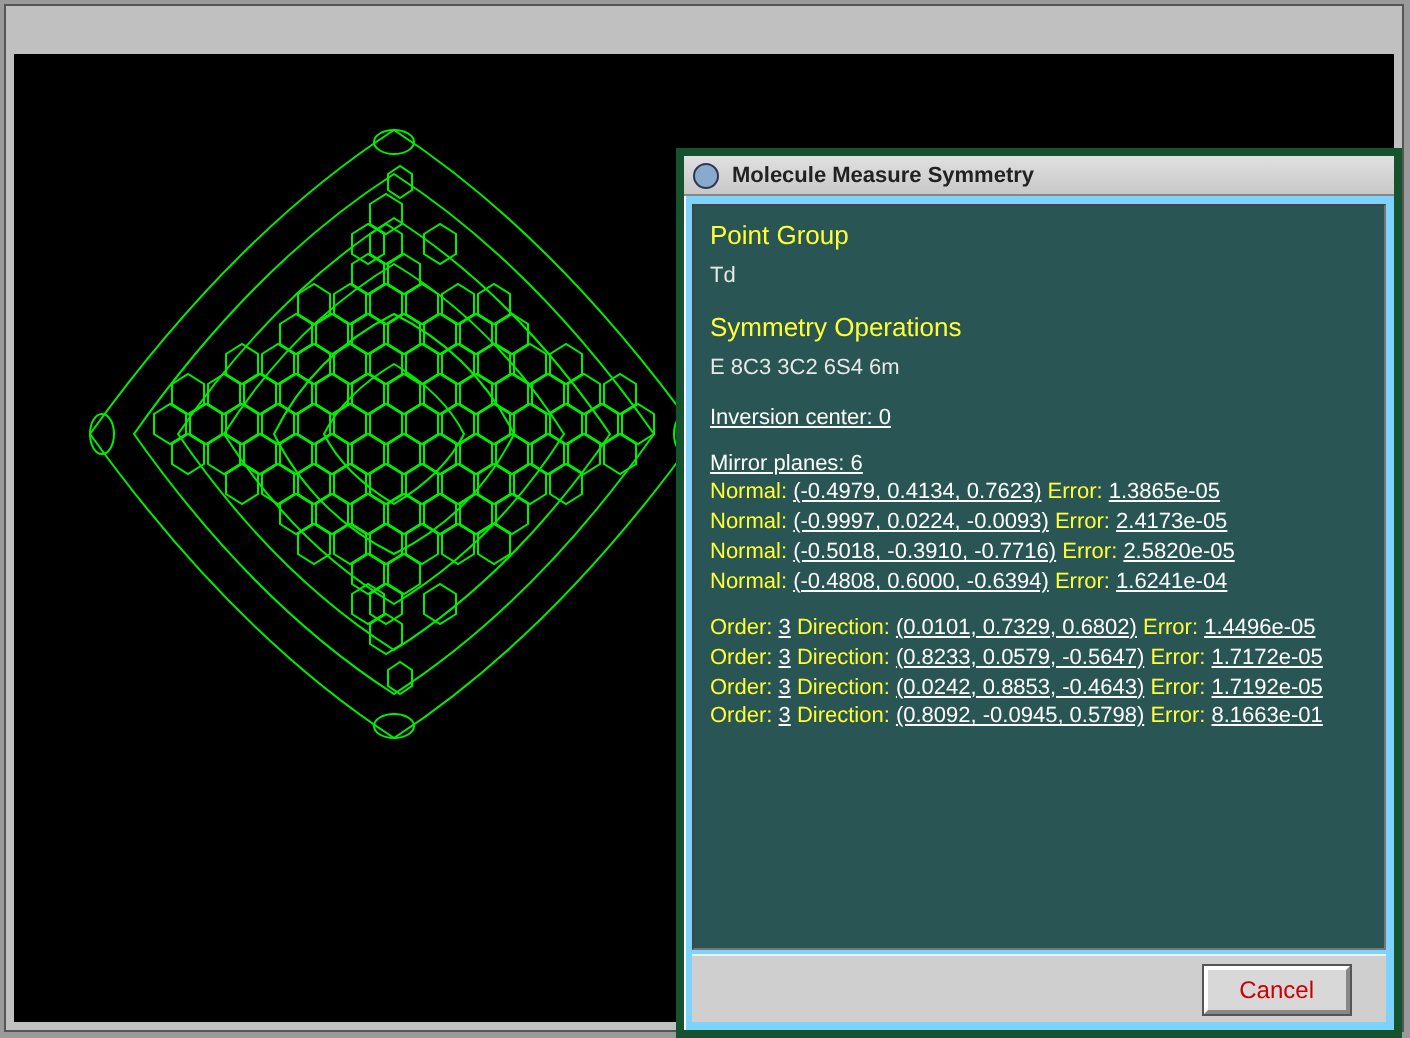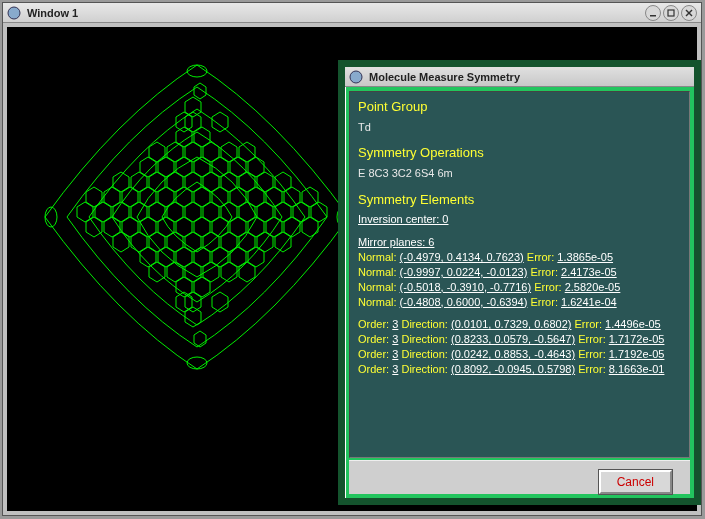--- a/index.html
+++ b/index.html
@@ -56,24 +56,24 @@
     background: #000;
   }
   .mesh {
     position: absolute;
     left: 30px; top: 30px;
     width: 320px; height: 320px;
   }
   
   .dialog {
     position: absolute;
-    left: 338px; top: 60px;
+    left: 338px; top: 74px;
     width: 363px; height: 445px;
-    background: #22c55e;
-    border: 7px solid #14532d;
+    background: #7dd3fc;
+    border: 4px solid #14532d;
     box-shadow: 1px 1px 0 #fff inset;
   }
   .dialog .titlebar {
     background: linear-gradient(#e0e0e0, #c8c8c8);
   }
   .dialog-body {
     position: absolute;
     left: 4px; top: 24px; right: 4px; bottom: 40px;
     background: #2a5555;
     border: 1px solid #777;
@@ -99,67 +99,41 @@
   .dialog-body .err { color: #ffff33; }
   .dialog-body .white { color: #ffffff; text-decoration: underline; }
   .dialog-body .line { white-space: nowrap; }
   .dialog-footer {
     position: absolute;
     left: 4px; right: 4px; bottom: 4px;
     height: 34px;
     background: #cfcfcf;
     display: flex;
     justify-content: flex-end;
-    align-items: flex-end;
+    align-items: center;
     padding-right: 18px;
     border-top: 1px solid #eee;
   }
   .cancel-btn {
     padding: 3px 16px;
     background: #d8d8d8;
     border: 2px solid #888;
     border-top-color: #fff;
     border-left-color: #fff;
     color: #cc0000;
     font-size: 12px;
     cursor: pointer;
     box-shadow: 0 0 0 1px #555;
   }
   .section-gap { height: 8px; }
 </style>
 </head>
 <body>
 
 <div class="main-window">
-  <div class="titlebar">
-    <span class="icon">
-      <svg width="14" height="14" viewBox="0 0 14 14">
-          <circle cx="7" cy="7" r="6" fill="#88aacc" stroke="#335" stroke-width="1"></circle>
-        </svg>
-    </span>
-    <span>Window 1</span>
-    <div class="controls">
-      <div class="win-btn">
-        <svg width="8" height="8" viewBox="0 0 8 8">
-            <rect x="1" y="6" width="6" height="1.5" fill="#333"></rect>
-          </svg>
-      </div>
-      <div class="win-btn">
-        <svg width="8" height="8" viewBox="0 0 8 8">
-            <rect x="1" y="1" width="6" height="6" fill="none" stroke="#333" stroke-width="1.2"></rect>
-          </svg>
-      </div>
-      <div class="win-btn">
-        <svg width="8" height="8" viewBox="0 0 8 8">
-            <line x1="1" y1="1" x2="7" y2="7" stroke="#333" stroke-width="1.4"></line>
-            <line x1="7" y1="1" x2="1" y2="7" stroke="#333" stroke-width="1.4"></line>
-          </svg>
-      </div>
-    </div>
-  </div>
   <div class="viewport">
     <svg class="mesh" viewBox="0 0 320 320">
       <g fill="none" stroke="#00ee00" stroke-width="1">
 
         <path d="M160 8 Q 240 60 312 160 Q 240 260 160 312 Q 80 260 8 160 Q 80 60 160 8 Z"></path>
 
         <ellipse cx="160" cy="14" rx="10" ry="6"></ellipse>
         <ellipse cx="160" cy="306" rx="10" ry="6"></ellipse>
         <ellipse cx="14" cy="160" rx="6" ry="10"></ellipse>
         <ellipse cx="306" cy="160" rx="6" ry="10"></ellipse>
@@ -293,27 +267,26 @@
     </span>
     <span>Molecule Measure Symmetry</span>
   </div>
   <div class="dialog-body">
     <div class="heading">Point Group</div>
     <div class="val">Td</div>
 
     <div class="heading">Symmetry Operations</div>
     <div class="val">E 8C3 3C2 6S4 6m</div>
 
-    <div class="heading">Symmetry Elements</div>
     <div class="white">Inversion center: 0</div>
     <div class="section-gap"></div>
     <div class="white">Mirror planes: 6</div>
     <div id="mirror-list">
         <div class="line"><span class="label">Normal:</span> <span class="white">(-0.4979, 0.4134, 0.7623)</span> <span class="err">Error:</span> <span class="white">1.3865e-05</span></div>
-        <div class="line"><span class="label">Normal:</span> <span class="white">(-0.9997, 0.0224, -0.0123)</span> <span class="err">Error:</span> <span class="white">2.4173e-05</span></div>
+        <div class="line"><span class="label">Normal:</span> <span class="white">(-0.9997, 0.0224, -0.0093)</span> <span class="err">Error:</span> <span class="white">2.4173e-05</span></div>
         <div class="line"><span class="label">Normal:</span> <span class="white">(-0.5018, -0.3910, -0.7716)</span> <span class="err">Error:</span> <span class="white">2.5820e-05</span></div>
         <div class="line"><span class="label">Normal:</span> <span class="white">(-0.4808, 0.6000, -0.6394)</span> <span class="err">Error:</span> <span class="white">1.6241e-04</span></div>
       </div>
     <div class="section-gap"></div>
     <div id="axes-list">
         <div class="line"><span class="label">Order:</span> <span class="white">3</span> <span class="label">Direction:</span> <span class="white">(0.0101, 0.7329, 0.6802)</span> <span class="err">Error:</span> <span class="white">1.4496e-05</span></div>
         <div class="line"><span class="label">Order:</span> <span class="white">3</span> <span class="label">Direction:</span> <span class="white">(0.8233, 0.0579, -0.5647)</span> <span class="err">Error:</span> <span class="white">1.7172e-05</span></div>
         <div class="line"><span class="label">Order:</span> <span class="white">3</span> <span class="label">Direction:</span> <span class="white">(0.0242, 0.8853, -0.4643)</span> <span class="err">Error:</span> <span class="white">1.7192e-05</span></div>
         <div class="line"><span class="label">Order:</span> <span class="white">3</span> <span class="label">Direction:</span> <span class="white">(0.8092, -0.0945, 0.5798)</span> <span class="err">Error:</span> <span class="white">8.1663e-01</span></div>
       </div>

